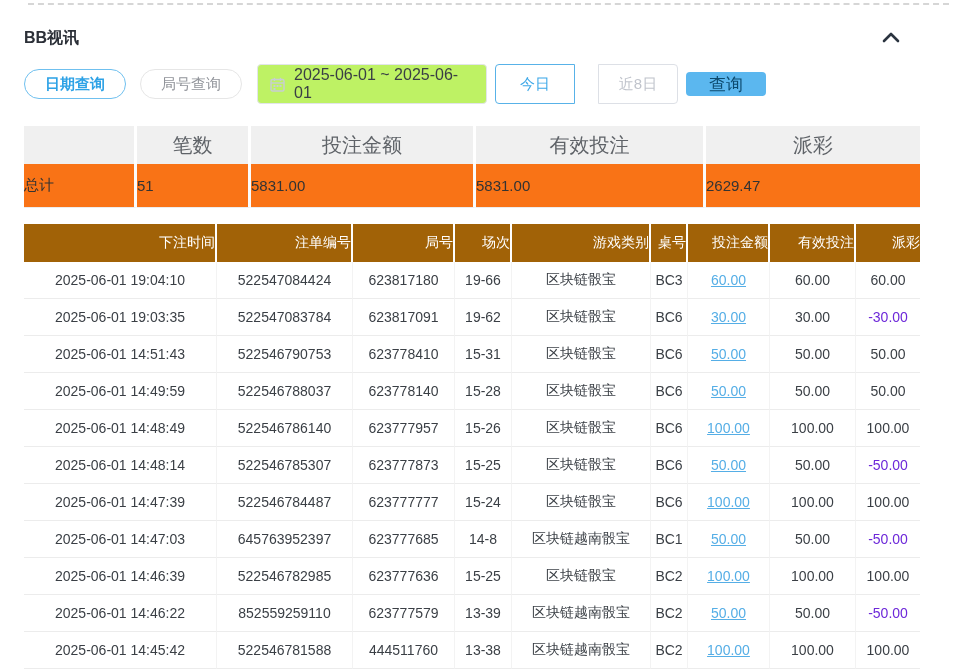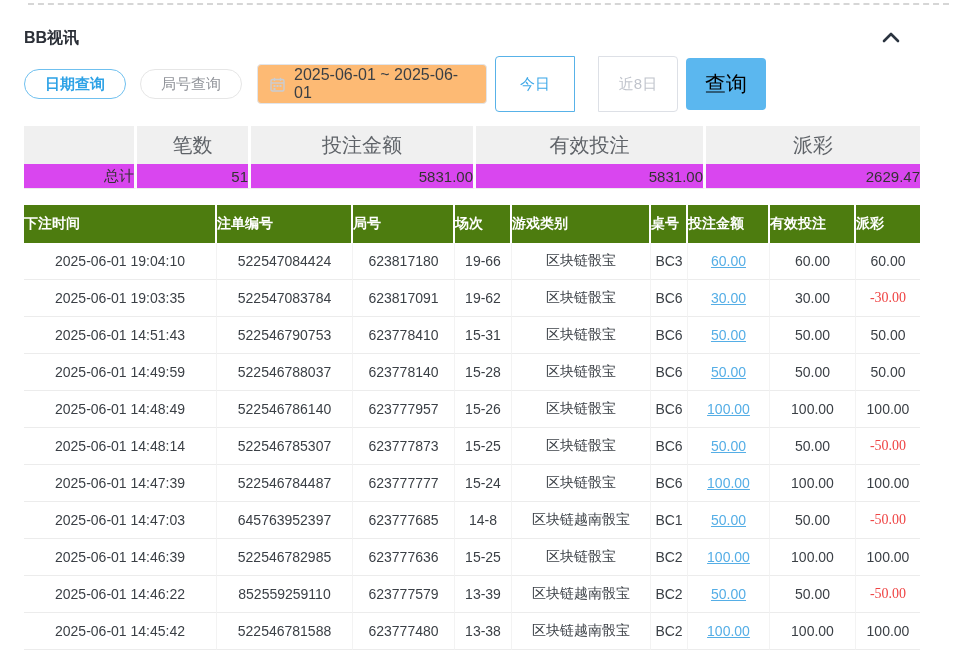--- a/index.html
+++ b/index.html
@@ -26,65 +26,65 @@
     height: 30px; padding: 0 20px; border-radius: 19px; background: #fff;
     font-size: 15px; cursor: pointer;
     font-family: "Liberation Sans", "DejaVu Sans", sans-serif;
   }
   .pill.active { border: 1px solid #6fc0ef; color: #2ea2e6; font-weight: bold; }
   .pill.inactive { border: 1px solid #e6e6e6; color: #909399; margin-left: 14px; }
   .date-input {
     margin-left: 15px; width: 230px; height: 40px;
     border: 1px solid #e2e5ea; border-radius: 4px;
     display: flex; align-items: center; padding: 0 12px; gap: 9px;
-    font-size: 16px; color: #3a3f45; background: #fdba74; cursor: pointer;
+    font-size: 16px; color: #3a3f45; background: #bef264; cursor: pointer;
   }
   .btn-group { display: inline-flex; margin-left: 8px; }
   .bg-btn {
-    width: 80px; height: 56px; background: #fff; font-size: 15px; cursor: pointer;
+    width: 80px; height: 40px; background: #fff; font-size: 15px; cursor: pointer;
     border: 1px solid #dde0e6; color: #c0c4cc; margin-left: -1px;
     font-family: "Liberation Sans", "DejaVu Sans", sans-serif;
   }
   .bg-btn:first-child { border-radius: 4px 0 0 4px; margin-left: 0; }
   .bg-btn:last-child { border-radius: 0 4px 4px 0; margin-left: 23px; }
   .bg-btn.selected { border: 1px solid #58b2e8; color: #3da8e8; position: relative; z-index: 2; }
   .query-btn {
-    margin-left: 8px; width: 80px; height: 52px; border: none; border-radius: 4px;
-    background: #5bb7ef; color: #000000; font-size: 21px; cursor: pointer;
+    margin-left: 8px; width: 80px; height: 24px; border: none; border-radius: 4px;
+    background: #5bb7ef; color: #0c4a6e; font-size: 17px; cursor: pointer;
     font-family: "Liberation Sans", "DejaVu Sans", sans-serif;
   }
 
   
   table { border-collapse: separate; border-spacing: 0; table-layout: fixed; width: 896px; }
   .summary-table { margin-top: 22px; }
   .summary-table th {
     height: 38px; background: #f0f0f0; color: #5f6368; font-weight: normal;
     font-size: 20px; text-align: center; border-right: 3px solid #fff;
   }
   .summary-table th:last-child { border-right: none; }
   .summary-table td {
-    height: 25px; background: #d946ef; font-size: 15px; text-align: right; color: #333;
+    height: 44px; background: #f97316; font-size: 15px; text-align: left; color: #333;
     border-right: 3px solid #fbfbfb; border-bottom: 1px solid #ececec;
   }
   .summary-table td:last-child { border-right: none; }
 
   .bet-table { margin-top: 16px; }
   .bet-table th {
-    height: 38px; background: #4d7c0f; color: #fff; font-weight: bold;
-    font-size: 14px; text-align: left; border-right: 2px solid #fff;
+    height: 38px; background: #a16207; color: #fff; font-weight: normal;
+    font-size: 14px; text-align: right; border-right: 2px solid #fff;
   }
   .bet-table th:last-child { border-right: none; }
   .bet-table td {
     height: 37px; background: #fff; font-size: 14px; text-align: center; color: #3a3f45;
     border-right: 1px solid #f3f3f3; border-bottom: 1px solid #ececec;
     white-space: nowrap; overflow: hidden;
   }
   .bet-table td:last-child { border-right: none; }
   .bet-link { color: #55aee6; text-decoration: underline; cursor: pointer; }
-  td.neg { color: #ef4444; font-family: Liberation Serif, serif; }
+  td.neg { color: #6d28d9; }
 
   .watermark {
     position: absolute; left: 388px; top: 303px;
     font-size: 36px; font-weight: bold; color: #c8c8c8; opacity: 0.35;
     letter-spacing: 1px; pointer-events: none; z-index: 3;
   }
 </style>
 </head>
 <body>
 
@@ -287,21 +287,21 @@
     <td>13-39</td>
     <td>区块链越南骰宝</td>
     <td>BC2</td>
     <td><a class="bet-link">50.00</a></td>
     <td>50.00</td>
     <td class="neg">-50.00</td>
   </tr>
         <tr>
     <td>2025-06-01 14:45:42</td>
     <td>522546781588</td>
-    <td>623777480</td>
+    <td>444511760</td>
     <td>13-38</td>
     <td>区块链越南骰宝</td>
     <td>BC2</td>
     <td><a class="bet-link">100.00</a></td>
     <td>100.00</td>
     <td>100.00</td>
   </tr>
       </tbody>
   </table>
 

